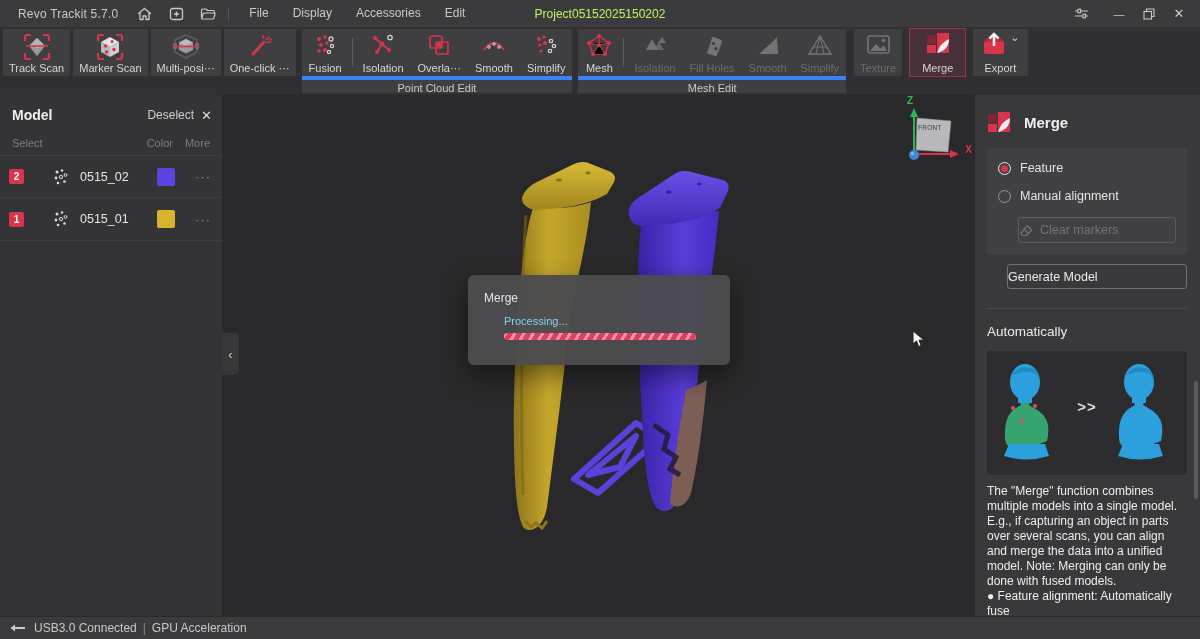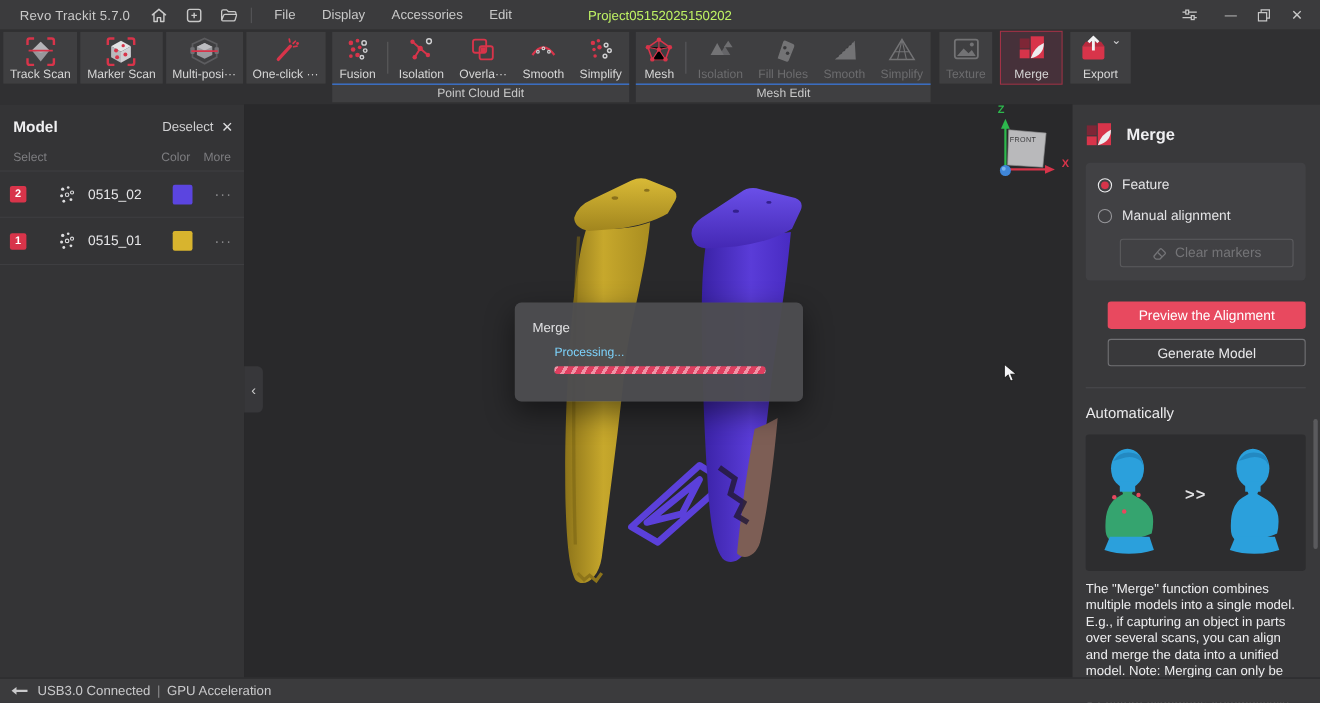--- a/index.html
+++ b/index.html
@@ -16,21 +16,21 @@
   .proj-title { position:absolute; left:0; right:0; text-align:center; color:#bef264; pointer-events:none; }
   .win-controls { margin-left:auto; display:flex; align-items:center; z-index:2; }
   .win-btn { width:30px; height:27px; display:flex; align-items:center; justify-content:center; color:#c9c9c9; }
 
   
   .toolbar { position:absolute; top:27px; left:0; right:0; height:68px; background:#303032; display:flex; align-items:flex-start; padding-top:2px; }
   .tile { background:#3f3f41; height:47px; margin-left:3px; padding:3px 6px 2px; display:flex; flex-direction:column; align-items:center; justify-content:space-between; font-size:11px; color:#d6d6d6; white-space:nowrap; }
   .group { background:#3f3f41; margin-left:6px; display:flex; flex-direction:column; }
   .group-row { display:flex; height:47px; align-items:stretch; }
   .gbtn { padding:3px 7px 2px; display:flex; flex-direction:column; align-items:center; justify-content:space-between; font-size:11px; color:#d6d6d6; white-space:nowrap; }
-  .group-label { height:17px; line-height:16px; text-align:center; font-size:11px; color:#c9c9c9; border-top:1px solid #3b82f6; }
+  .group-label { height:17px; line-height:16px; text-align:center; font-size:11px; color:#c9c9c9; border-top:4px solid #3b82f6; }
   .vsep { width:1px; background:#5b5b5d; margin:9px 3px; }
   .ic { display:block; }
   .ic-red { color:#d8344a; }
   .disabled { color:#6c6c6e !important; }
   .disabled .ic-red { color:#737375; }
   .tile.active { background:#46313a; outline:1px solid #a13246; }
   .export-wrap { display:flex; align-items:flex-start; gap:3px; }
 
   
   .left-panel { position:absolute; top:95px; left:0; bottom:23px; width:222px; background:#343436; color:#e3e3e5; }
@@ -64,21 +64,21 @@
 
   
   .right-panel { position:absolute; top:95px; right:0; bottom:23px; width:225px; background:#39393b; color:#e9e9eb; padding:0 13px 0 12px; }
   .rp-header { display:flex; align-items:center; gap:13px; margin-top:14px; height:26px; }
   .rp-title { font-size:15px; font-weight:bold; color:#efeff1; }
   .rp-card { margin-top:13px; background:#414144; border-radius:4px; padding:13px 11px 12px; }
   .radio-row { display:flex; align-items:center; gap:9px; margin-bottom:14px; font-size:12.5px; color:#e3e3e5; }
   .radio { width:13px; height:13px; border-radius:50%; border:1.5px solid #96969a; flex:0 0 auto; position:relative; }
   .radio.checked { border-color:#ececee; }
   .radio.checked::after { content:""; position:absolute; inset:2px; border-radius:50%; background:#d8344a; }
-  .btn { display:flex; align-items:center; justify-content:center; border-radius:3px; font-size:12.5px;margin-left:20px; }
+  .btn { display:flex; align-items:center; border-radius:3px; font-size:12.5px;margin-left:20px; }
   .btn-clear { height:26px; margin-top:2px; border:1px solid #5b5b5e; color:#747477; gap:7px; }
   .btn-preview { height:25px; margin-top:19px; background:#e8495f; color:#fff; }
   .btn-generate { height:25px; margin-top:9px; border:1px solid #717174; color:#e9e9eb; }
   .rp-hr { border:none; border-top:1px solid #49494c; margin-top:19px; }
   .rp-instr { margin-top:15px; font-size:13.5px; color:#eaeaec; }
   .rp-img { margin-top:12px; height:124px; background:#2d2d2f; border-radius:3px; position:relative; }
   .rp-arrow { position:absolute; left:50%; top:44%; transform:translate(-50%,-50%); color:#dedee0; font-size:15px; font-weight:bold; letter-spacing:1px; }
   .rp-text { margin-top:9px; font-size:12px; line-height:15px; color:#ededef; }
   .rp-scroll { position:absolute; right:2px; top:286px; width:4px; height:118px; background:#5a5a5d; border-radius:2px; }
 
@@ -471,21 +471,20 @@
       </div>
       <div class="btn btn-clear">
         <svg width="14" height="13" viewBox="0 0 14 13">
           <path d="M2 9 L7.5 2.5 Q8.3 1.7 9.1 2.5 L12 5.4 Q12.8 6.2 12 7 L7.5 11.5 H4 Q2 10.8 2 9 Z" stroke="#747477" stroke-width="1.2" fill="none"></path>
           <path d="M5.5 5.5 L9.5 9.5" stroke="#747477" stroke-width="1.2"></path>
         </svg>
         <span>Clear markers</span>
       </div>
     </div>
 
-    <div class="btn btn-preview">Preview the Alignment</div>
     <div class="btn btn-generate">Generate Model</div>
 
     <hr class="rp-hr">
 
     <div class="rp-instr">Automatically</div>
 
     <div class="rp-img">
       <svg width="200" height="124" viewBox="0 0 200 124">
 
         <g transform="translate(14,10)">

